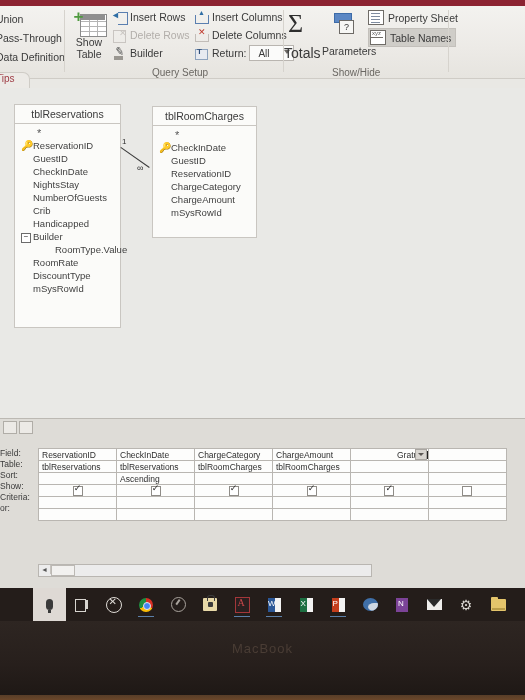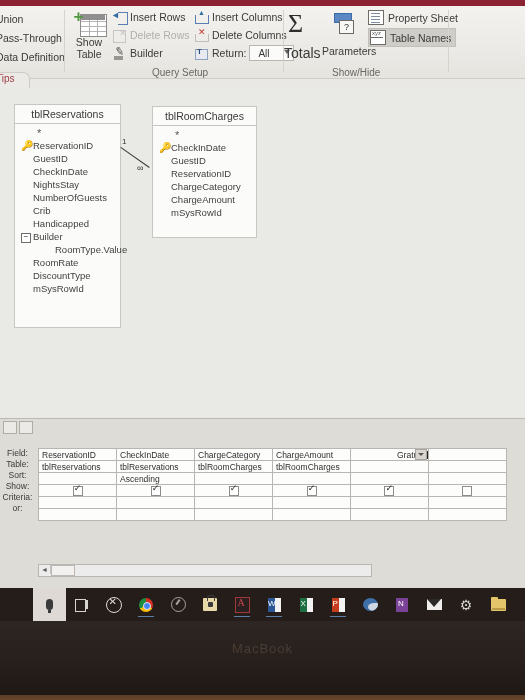--- a/index.html
+++ b/index.html
@@ -110,21 +110,21 @@
   .join-one{position:absolute;font-size:8px;color:#2e2e2e;}
   .join-many{position:absolute;font-size:9px;color:#2e2e2e;}
 
   
   .splitter{position:absolute;left:0;top:418px;width:525px;height:16px;background:#dedcd7;border-top:1px solid #bcb9b3;}
   .sp-btn{position:absolute;top:2px;width:12px;height:11px;border:1px solid #b0ada7;background:#eceae6;}
 
   
   .gridwrap{position:absolute;left:0;top:434px;width:525px;height:154px;background:#dedcd7;}
   .rowlabels{position:absolute;left:0;top:14px;width:38px;}
-  .rl{height:11px;font-size:8.5px;color:#3a3a3a;text-align:center;padding-right:3px;line-height:11px;white-space:nowrap;}
+  .rl{height:11px;font-size:8.5px;color:#3a3a3a;text-align:left;padding-right:3px;line-height:11px;white-space:nowrap;}
 
   .gridtable{position:absolute;left:38px;top:14px;border-collapse:collapse;background:#fbfbfa;}
   .gridtable td{border:1px solid #b9b6b1;font-size:8.5px;color:#2e2e2e;padding:0 0 0 3px;height:11px;
     vertical-align:middle;background:#fdfdfc;white-space:nowrap;overflow:hidden;}
   .gridtable td.ck{text-align:center;padding:0;}
   .cb{display:inline-block;width:8px;height:8px;border:1px solid #8f8c87;background:#fff;position:relative;vertical-align:middle;}
   .cb.on:after{content:"✓";position:absolute;left:0px;top:-3px;font-size:9px;color:#2b2b2b;line-height:9px;width:8px;text-align:center;}
   .ddwrap{position:relative;display:flex;align-items:center;height:11px;margin-left:43px;}
   .caret{position:absolute;right:1px;top:0px;width:10px;height:9px;background:#d8d5d0;border:1px solid #a9a6a1;}
   .caret:after{content:"";position:absolute;left:2px;top:3px;border-left:3px solid transparent;

